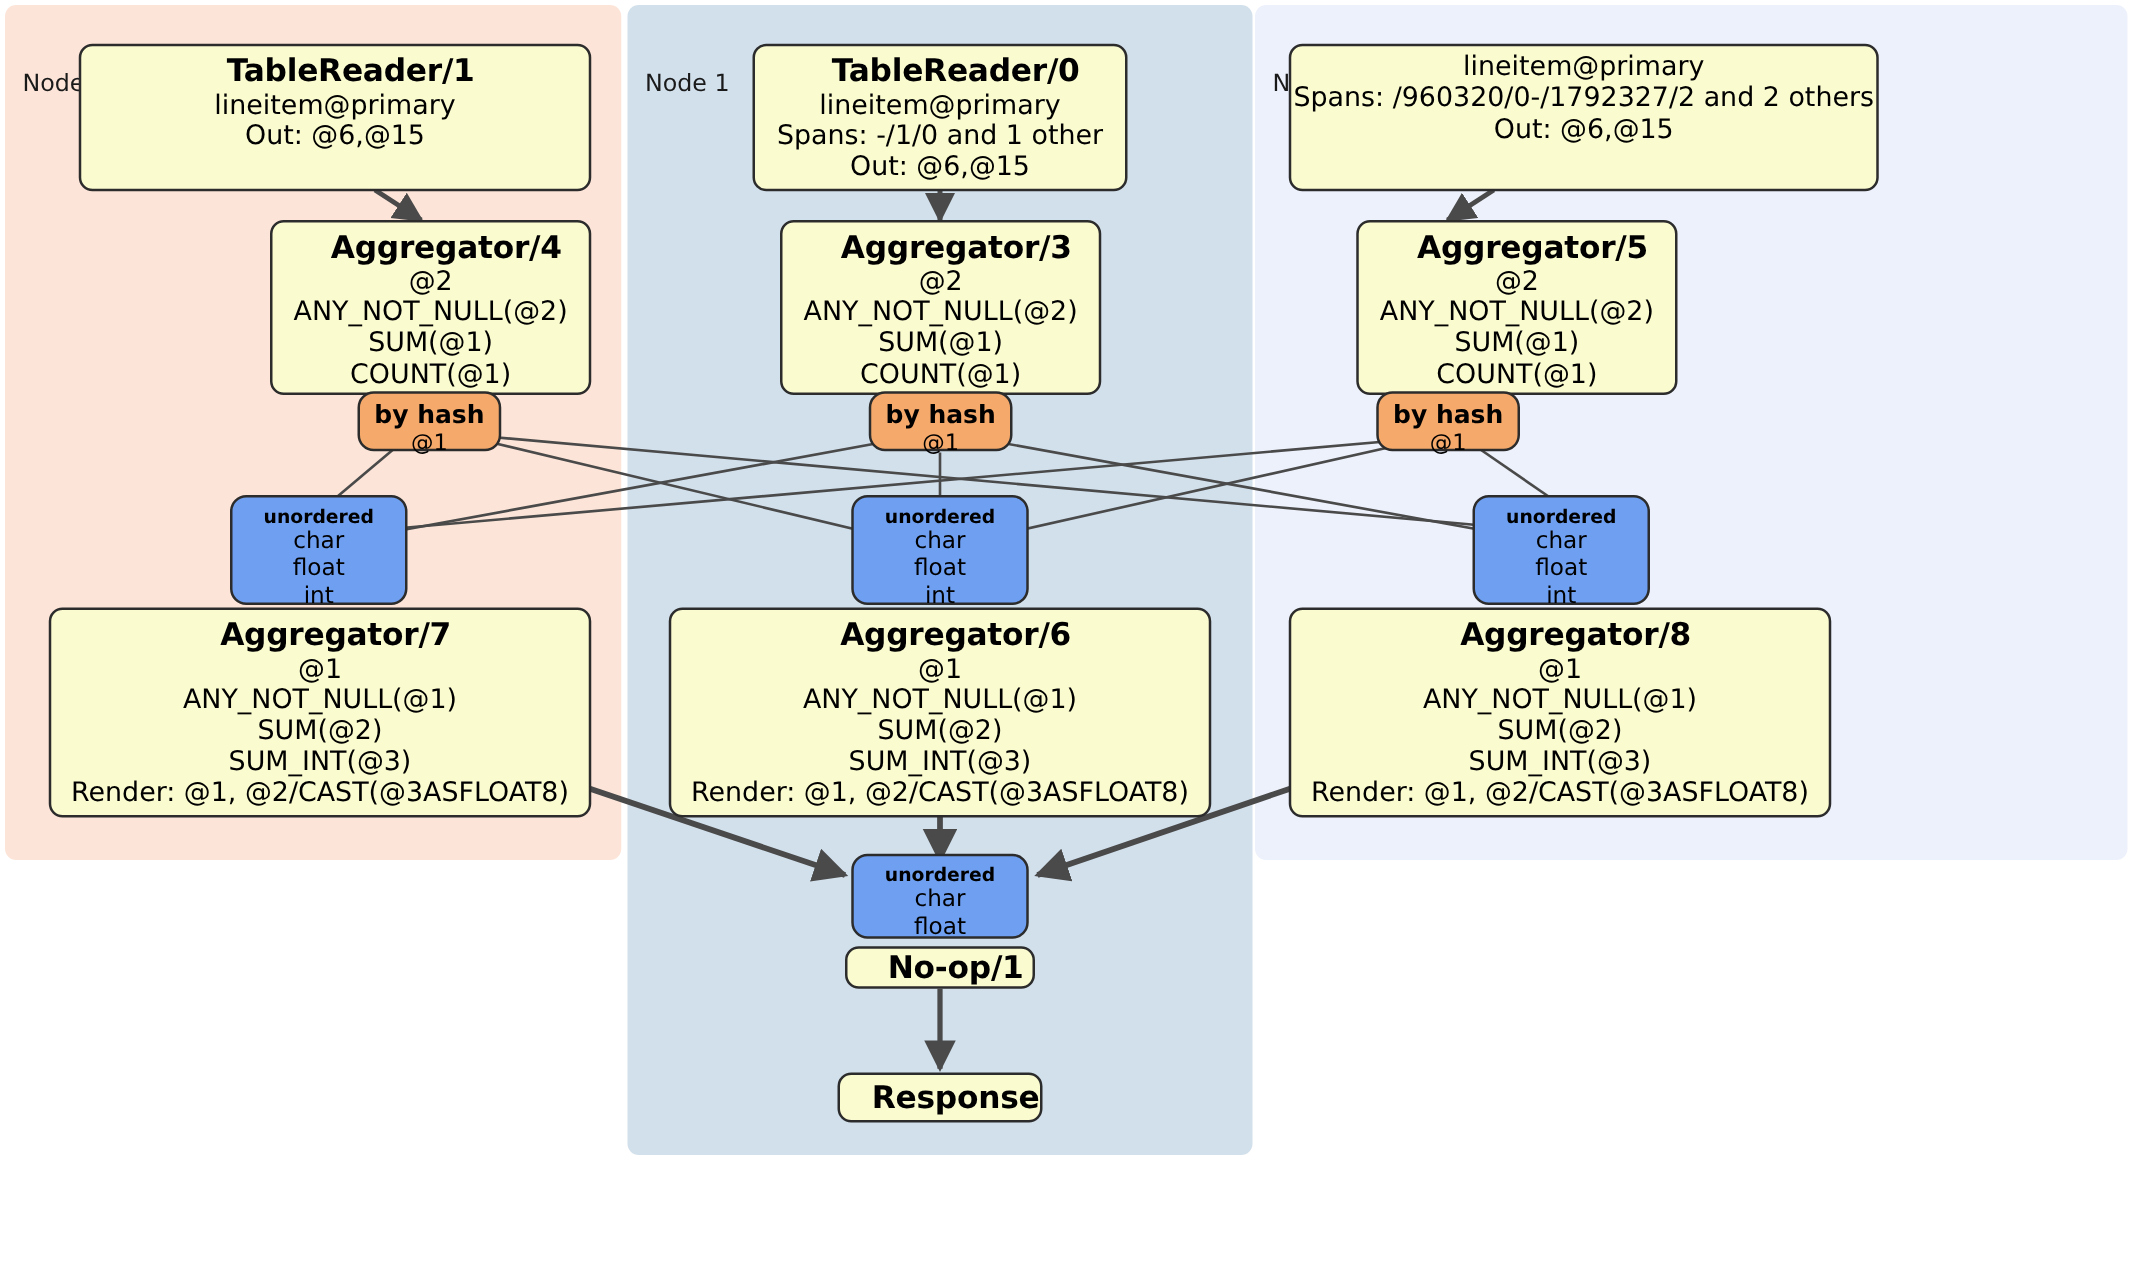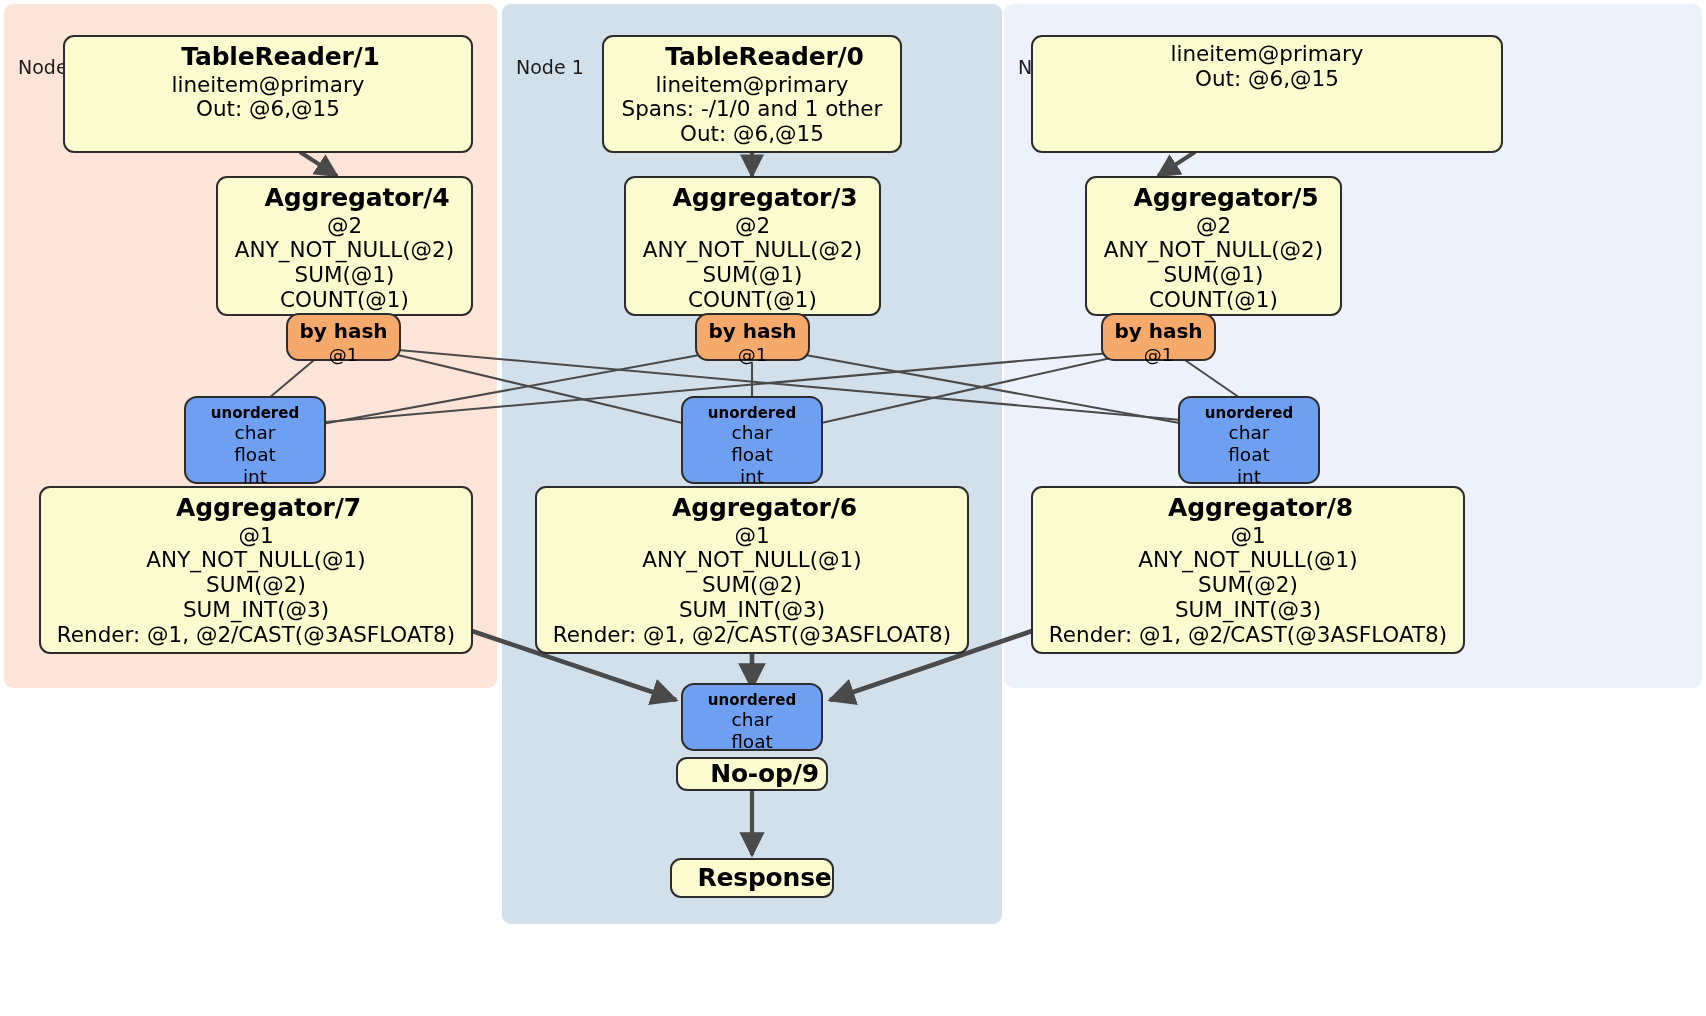--- a/index.html
+++ b/index.html
@@ -169,20 +169,21 @@
 
   <div class="proc" style="left:602px; top:35px; width:300px; height:118px;">
     <div class="title">TableReader/0</div>
     <div class="line">lineitem@primary</div>
     <div class="line">Spans: -/1/0 and 1 other</div>
     <div class="line">Out: @6,@15</div>
   </div>
 
   <div class="proc" style="left:1031px; top:35px; width:472px; height:118px;">
     <div class="line">lineitem@primary</div>
+    <div class="line">Spans: /960320/0-/1792327/2 and 2 others</div>
     <div class="line">Out: @6,@15</div>
   </div>
 
   <div class="proc" style="left:216px; top:176px; width:257px; height:140px;">
     <div class="title">Aggregator/4</div>
     <div class="line">@2</div>
     <div class="line">ANY_NOT_NULL(@2)</div>
     <div class="line">SUM(@1)</div>
     <div class="line">COUNT(@1)</div>
   </div>
@@ -266,20 +267,20 @@
     <div class="line">Render: @1, @2/CAST(@3ASFLOAT8)</div>
   </div>
 
   <div class="recv" style="left:681px; top:683px; width:142px; height:68px;">
     <div class="rtitle">unordered</div>
     <div class="rsub">char</div>
     <div class="rsub">float</div>
   </div>
 
   <div class="proc small" style="left:676px; top:757px; width:152px; height:34px;">
-    <div class="title">No-op/9</div>
+    <div class="title">No-op/1</div>
   </div>
 
   <div class="proc small" style="left:670px; top:858px; width:164px; height:40px;">
     <div class="title">Response</div>
   </div>
 
 </div>
 
 </body></html>

